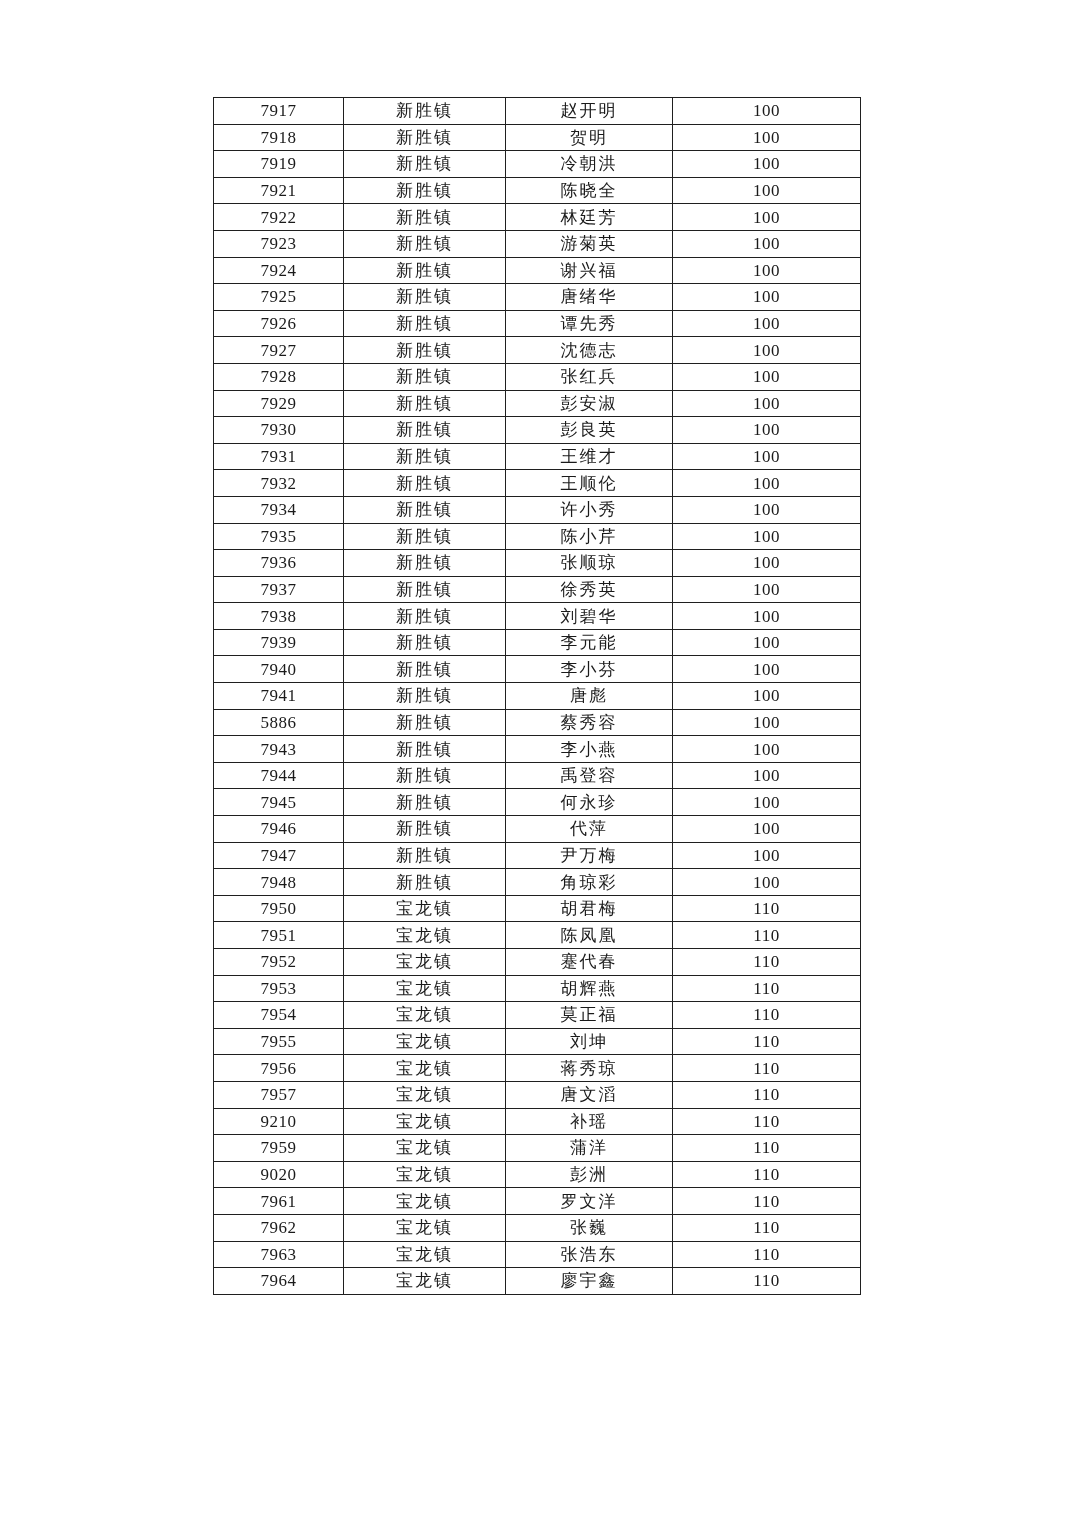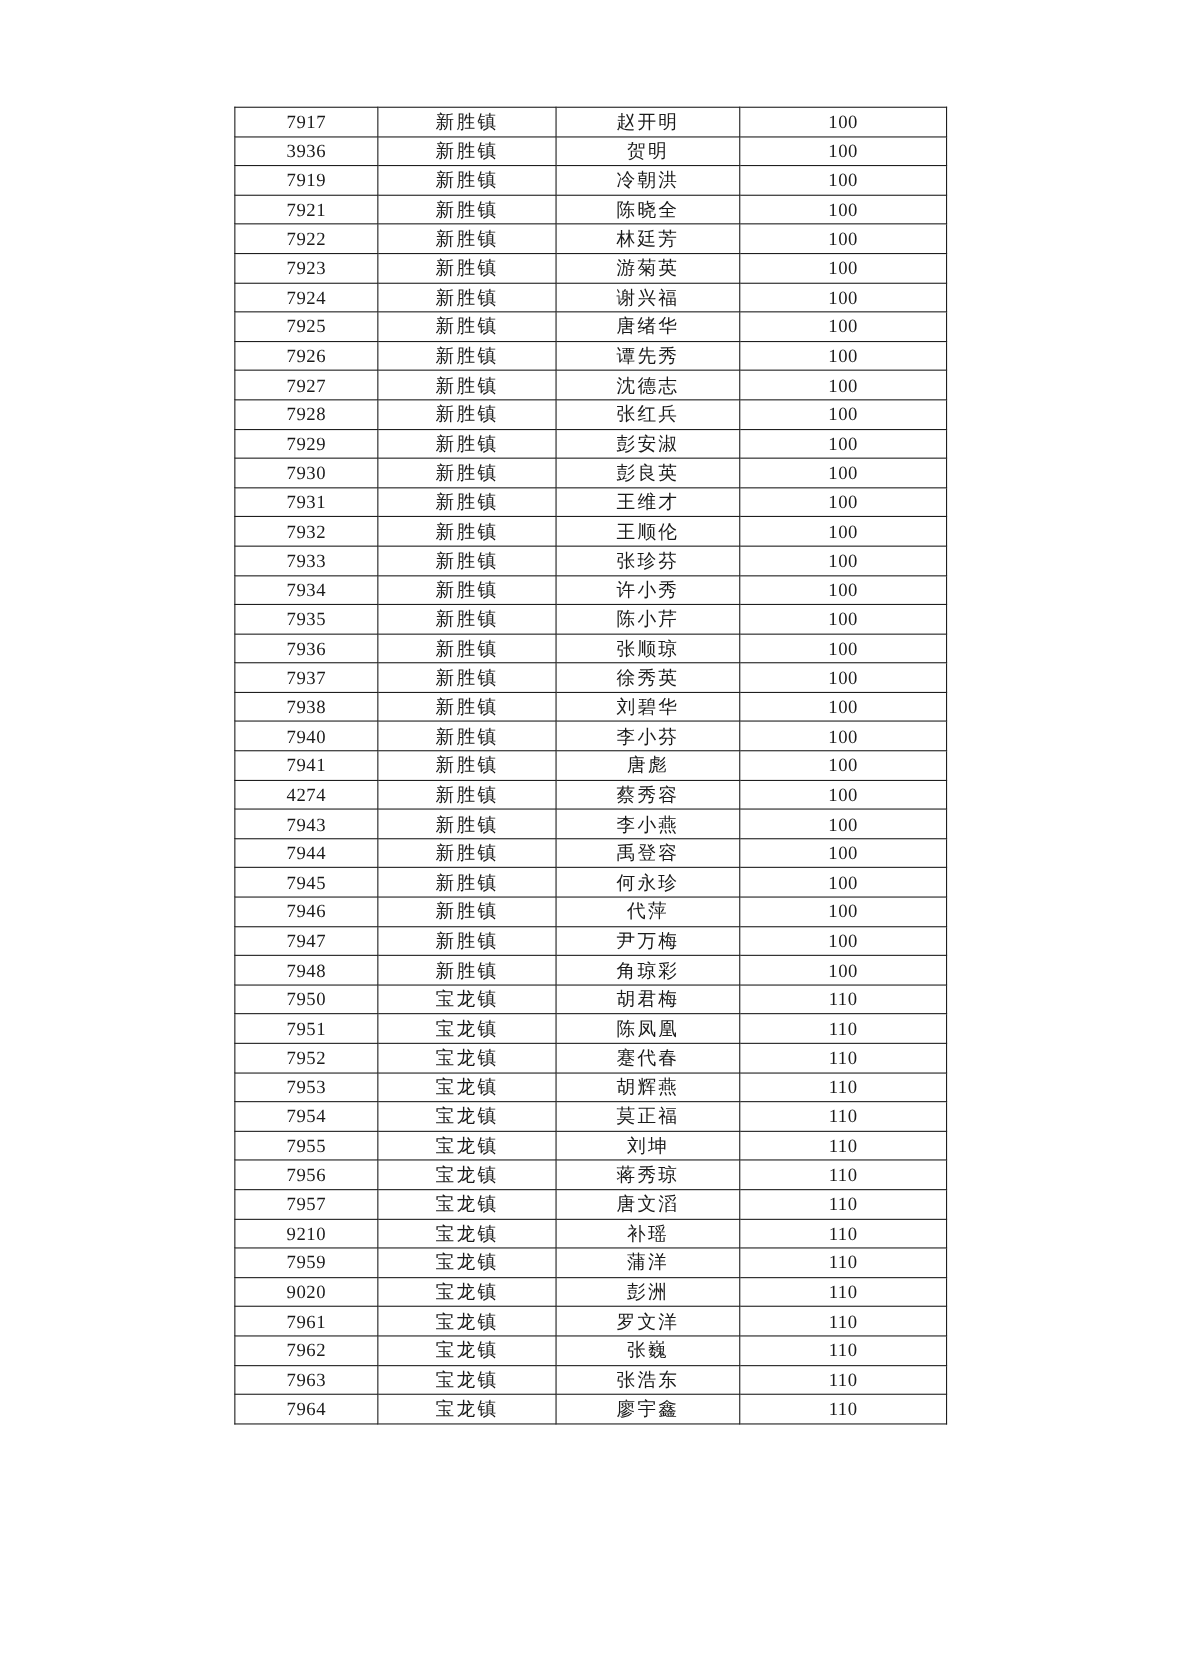--- a/index.html
+++ b/index.html
@@ -54,21 +54,21 @@
       <col style="width:188px">
     </colgroup>
     <tbody id="roster-body">
         <tr>
           <td class="cell-id">7917</td>
           <td class="cell-town">新胜镇</td>
           <td class="cell-name">赵开明</td>
           <td class="cell-score">100</td>
         </tr>
         <tr>
-          <td class="cell-id">3936</td>
+          <td class="cell-id">7918</td>
           <td class="cell-town">新胜镇</td>
           <td class="cell-name">贺明</td>
           <td class="cell-score">100</td>
         </tr>
         <tr>
           <td class="cell-id">7919</td>
           <td class="cell-town">新胜镇</td>
           <td class="cell-name">冷朝洪</td>
           <td class="cell-score">100</td>
         </tr>
@@ -138,26 +138,20 @@
           <td class="cell-name">王维才</td>
           <td class="cell-score">100</td>
         </tr>
         <tr>
           <td class="cell-id">7932</td>
           <td class="cell-town">新胜镇</td>
           <td class="cell-name">王顺伦</td>
           <td class="cell-score">100</td>
         </tr>
         <tr>
-          <td class="cell-id">7933</td>
-          <td class="cell-town">新胜镇</td>
-          <td class="cell-name">张珍芬</td>
-          <td class="cell-score">100</td>
-        </tr>
-        <tr>
           <td class="cell-id">7934</td>
           <td class="cell-town">新胜镇</td>
           <td class="cell-name">许小秀</td>
           <td class="cell-score">100</td>
         </tr>
         <tr>
           <td class="cell-id">7935</td>
           <td class="cell-town">新胜镇</td>
           <td class="cell-name">陈小芹</td>
           <td class="cell-score">100</td>
@@ -174,33 +168,39 @@
           <td class="cell-name">徐秀英</td>
           <td class="cell-score">100</td>
         </tr>
         <tr>
           <td class="cell-id">7938</td>
           <td class="cell-town">新胜镇</td>
           <td class="cell-name">刘碧华</td>
           <td class="cell-score">100</td>
         </tr>
         <tr>
+          <td class="cell-id">7939</td>
+          <td class="cell-town">新胜镇</td>
+          <td class="cell-name">李元能</td>
+          <td class="cell-score">100</td>
+        </tr>
+        <tr>
           <td class="cell-id">7940</td>
           <td class="cell-town">新胜镇</td>
           <td class="cell-name">李小芬</td>
           <td class="cell-score">100</td>
         </tr>
         <tr>
           <td class="cell-id">7941</td>
           <td class="cell-town">新胜镇</td>
           <td class="cell-name">唐彪</td>
           <td class="cell-score">100</td>
         </tr>
         <tr>
-          <td class="cell-id">4274</td>
+          <td class="cell-id">5886</td>
           <td class="cell-town">新胜镇</td>
           <td class="cell-name">蔡秀容</td>
           <td class="cell-score">100</td>
         </tr>
         <tr>
           <td class="cell-id">7943</td>
           <td class="cell-town">新胜镇</td>
           <td class="cell-name">李小燕</td>
           <td class="cell-score">100</td>
         </tr>

